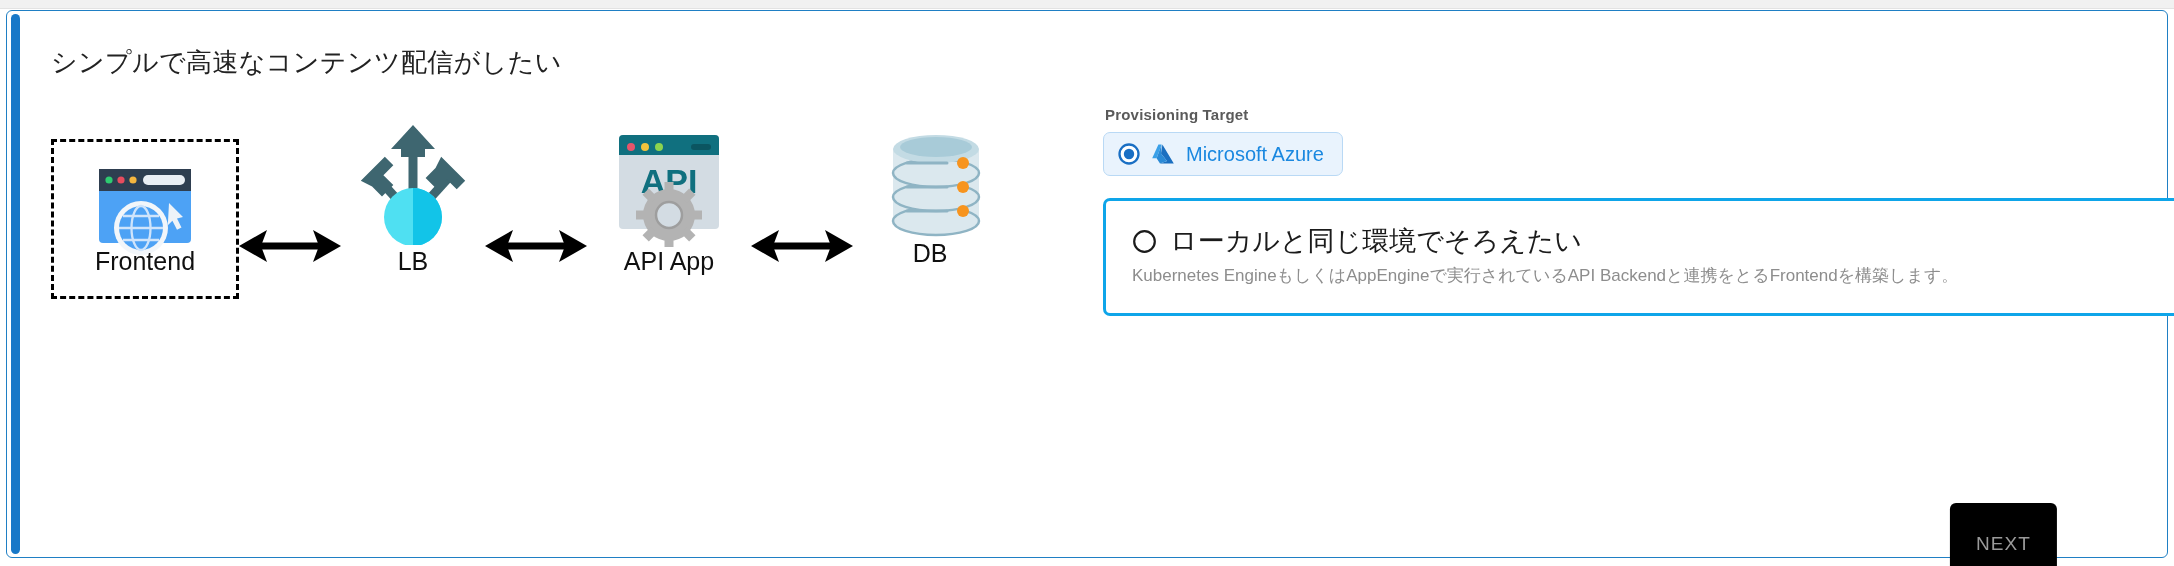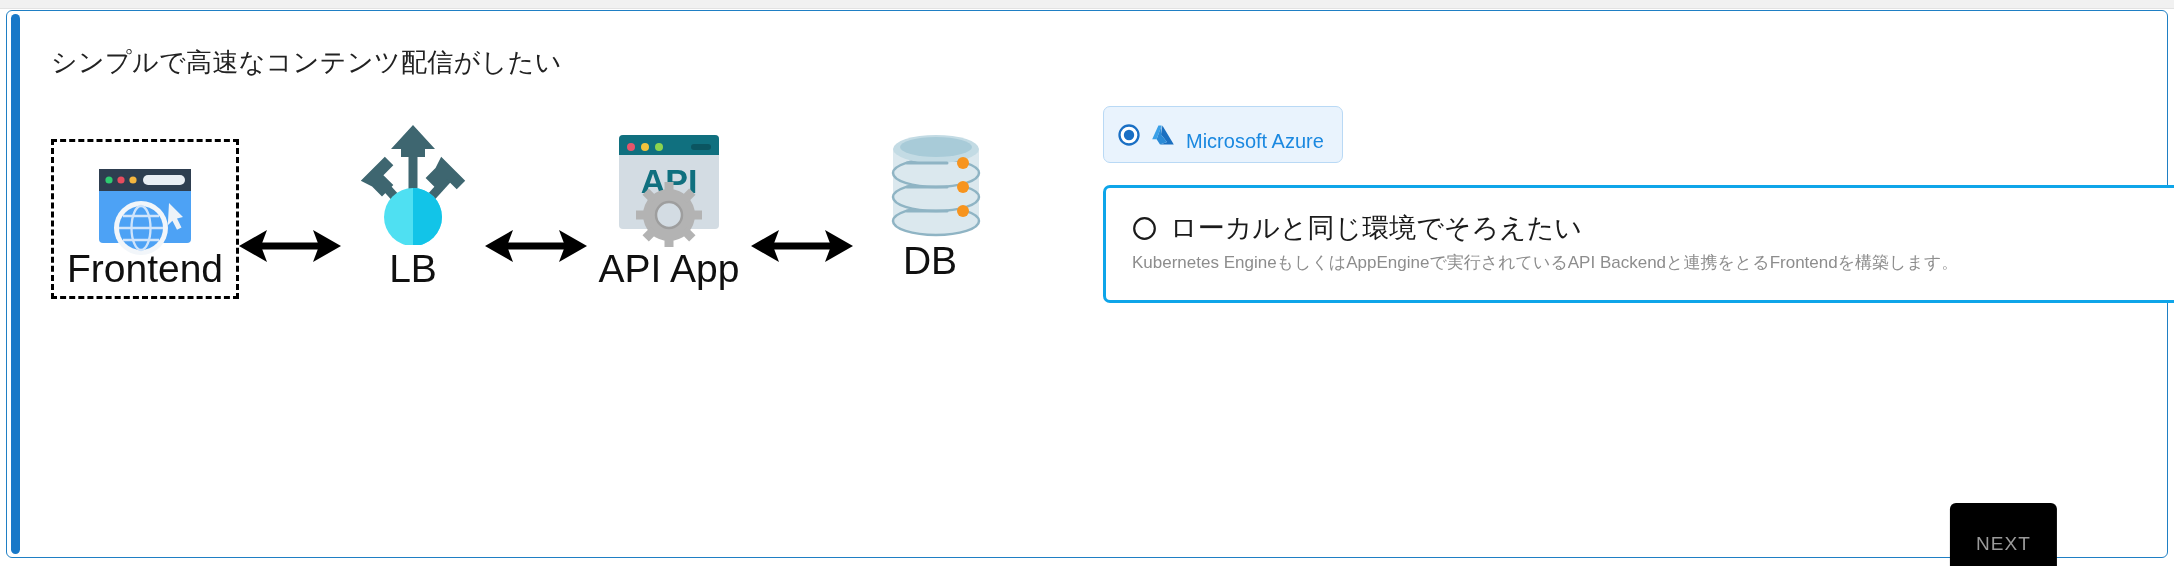--- a/index.html
+++ b/index.html
@@ -63,21 +63,21 @@
     left: 44px;
     top: 110px;
     width: 1020px;
     height: 250px;
   }
   .node {
     position: absolute;
     text-align: center;
   }
   .node-label {
-    font-size: 39px;
+    font-size: 25px;
     color: #101010;
     line-height: 1;
     white-space: nowrap;
   }
   .dashed-box {
     position: absolute;
     left: 0px;
     top: 18px;
     width: 188px;
     height: 160px;
@@ -108,21 +108,20 @@
     background: #e9f3fd;
     border: 1px solid #b9d9f5;
     border-radius: 7px;
     padding: 9px 18px 9px 14px;
     box-sizing: border-box;
   }
   .chip-text {
     font-size: 20px;
     color: #1a88e0;
     white-space: nowrap;
-    margin-top: 14px;
   }
   .radio-on {
     width: 22px;
     height: 22px;
     flex: none;
   }
   .azure-logo { width: 24px; height: 24px; flex: none; }
   .need-gap { height: 22px; }
   .need-card {
     border: 3px solid #0ea5e9;
@@ -311,20 +310,21 @@
           </svg>
         </div>
         <div class="node-label" style="position:absolute; left:0; top:120px; width:150px;">DB</div>
       </div>
 
     </div>
 
 
     <div class="panel">
 
+      <div class="field-label">Provisioning Target</div>
 
       <div class="chip">
         <span class="radio-on">
           <svg width="22" height="22" viewBox="0 0 22 22">
             <circle cx="11" cy="11" r="9.5" fill="#ffffff" stroke="#1a6fc4" stroke-width="2.3"></circle>
             <circle cx="11" cy="11" r="5.2" fill="#1a6fc4"></circle>
           </svg>
         </span>
         <span class="azure-logo">
           <svg width="24" height="24" viewBox="0 0 24 24">

